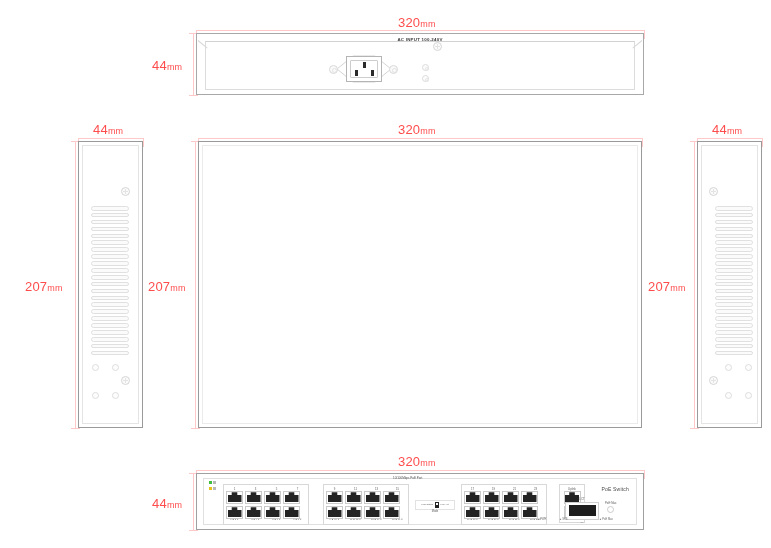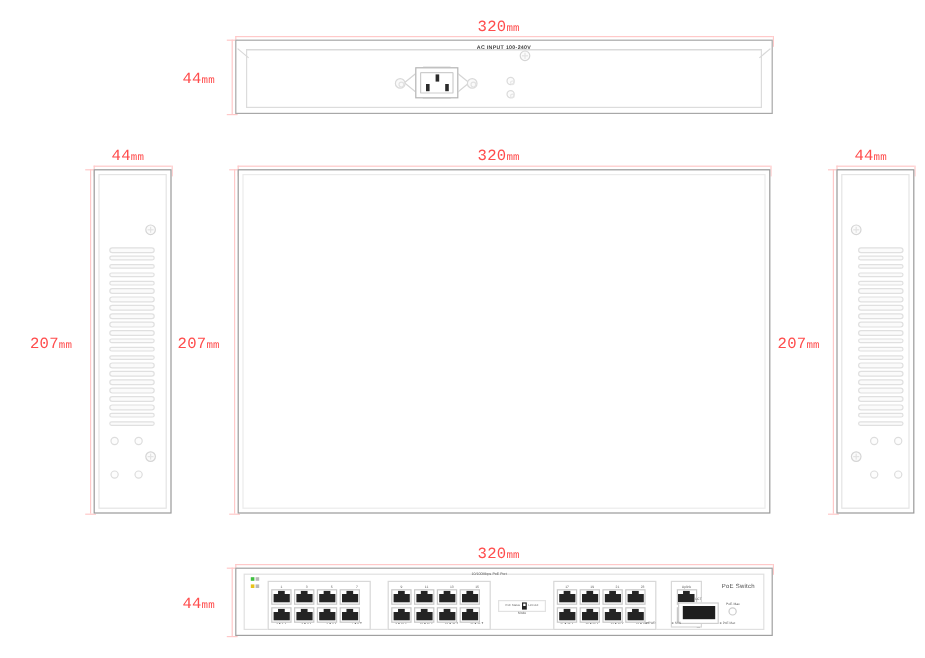--- a/index.html
+++ b/index.html
@@ -19,21 +19,21 @@
     left: 0; top: 0;
     width: 771px;
     height: 548px;
   }
 
   
   .dim {
     position: absolute;
     color: #ff4d4d;
     white-space: nowrap;
-    font-family: Liberation Mono, monospace;
+    font-family: Liberation Sans, sans-serif;
     line-height: 1;
   }
   .dim .num {
     font-size: 13px;
     letter-spacing: 0.2px;
   }
   .dim .unit {
     font-size: 9px;
     letter-spacing: 0.1px;
   }

